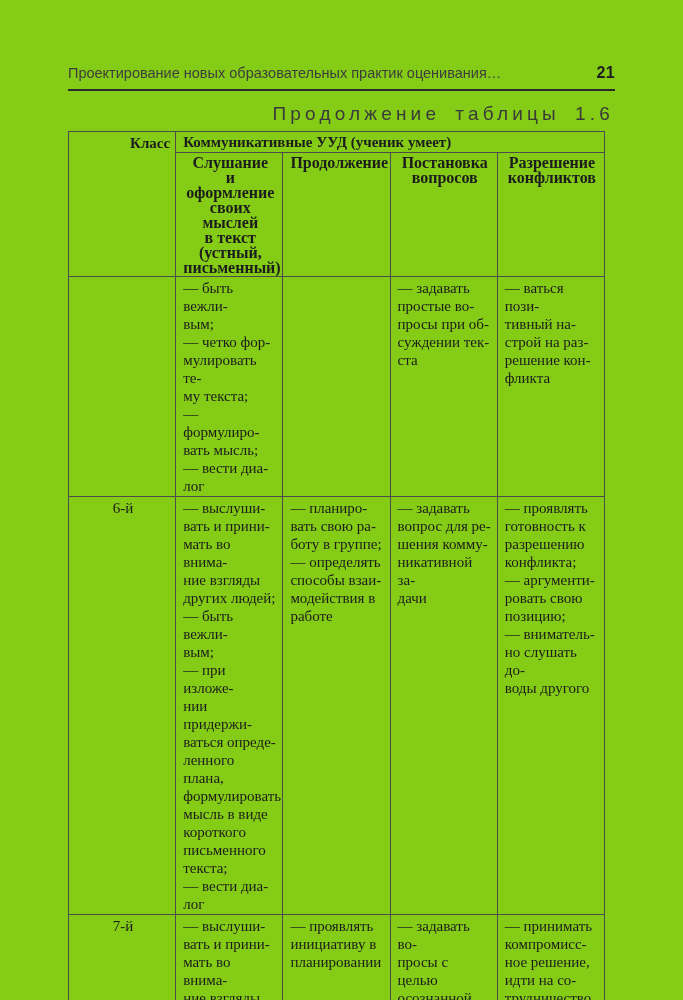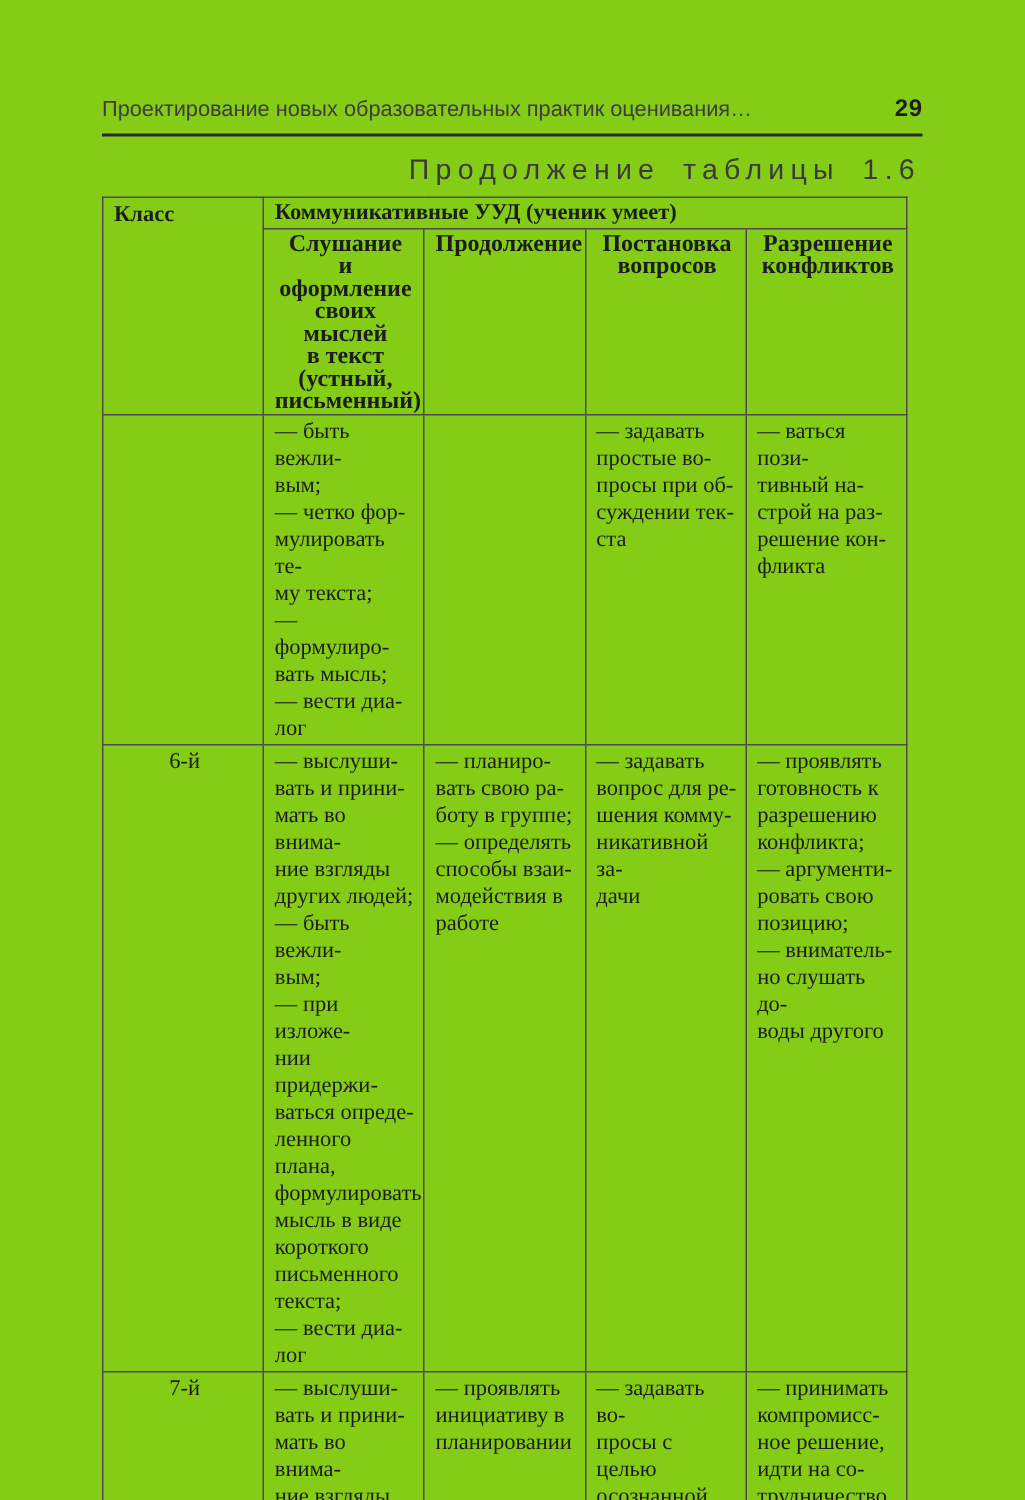--- a/index.html
+++ b/index.html
@@ -71,21 +71,21 @@
   }
   td.group-head {
     font-weight: bold;
     text-align: left;
     vertical-align: middle;
     padding: 1px 2px;
     line-height: 17px;
   }
   td.klass-head {
     font-weight: bold;
-    text-align: left;
+    text-align: right;
     vertical-align: middle;
     padding: 2px;
   }
   td.col-head {
     font-weight: bold;
     text-align: center;
     vertical-align: middle;
     font-size: 16px;
     line-height: 15px;
     padding: 2px;
@@ -99,21 +99,21 @@
     padding: 3px 1px 1px 1px;
   }
 </style>
 </head>
 <body>
 
 <div class="page">
 
   <div class="running-head">
     <span>Проектирование новых образовательных практик оценивания…</span>
-    <span class="pagenum">29</span>
+    <span class="pagenum">21</span>
   </div>
 
   <div class="head-rule"></div>
 
   <div class="table-caption">Продолжение таблицы 1.6</div>
 
   <table class="uud-table">
     <tbody>
         <tr style="height:20px">
       <td class="klass-head" rowspan="2">Класс</td>

